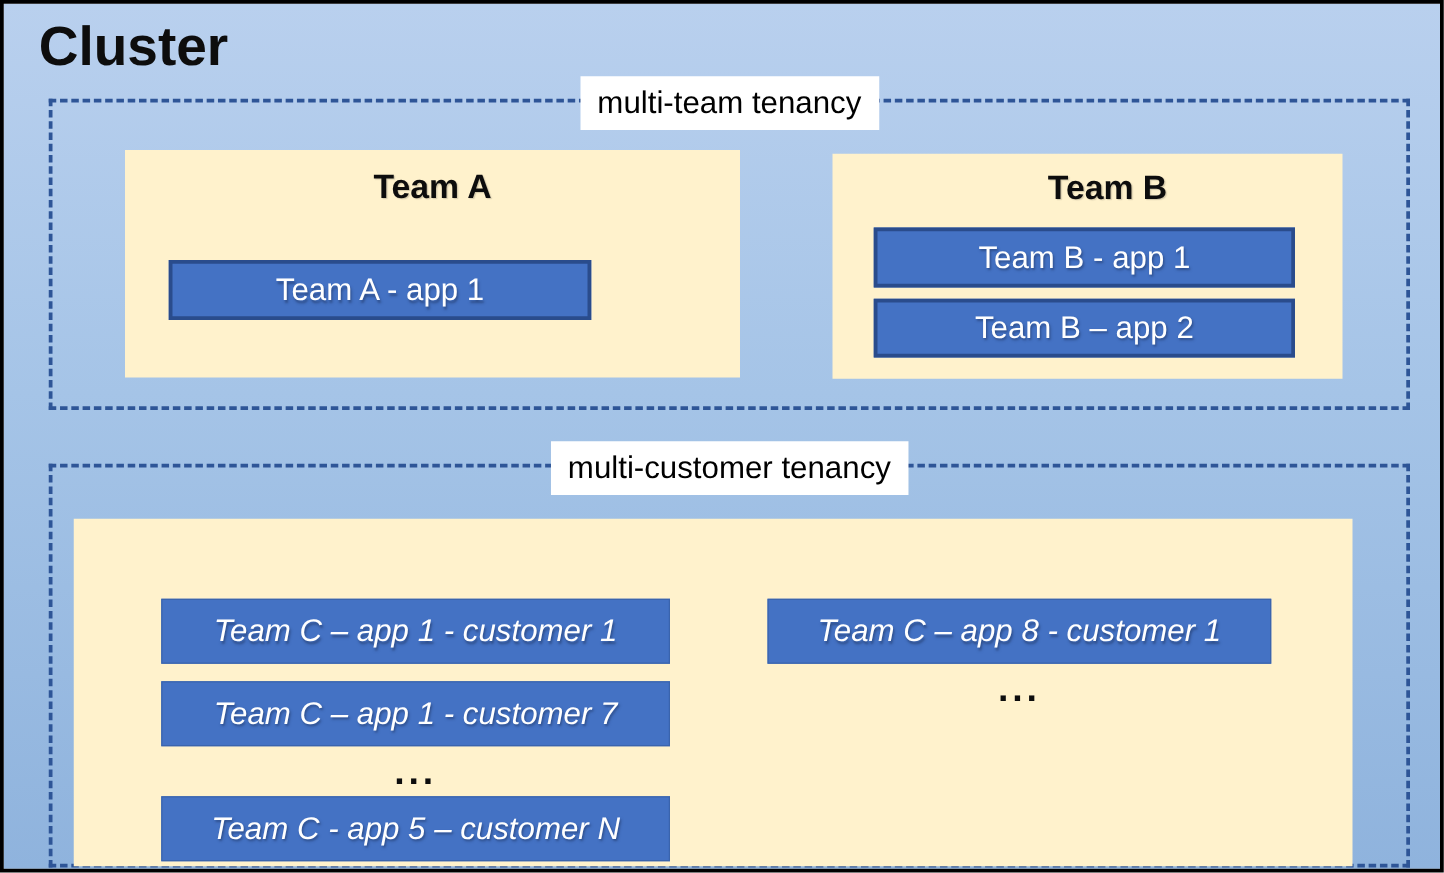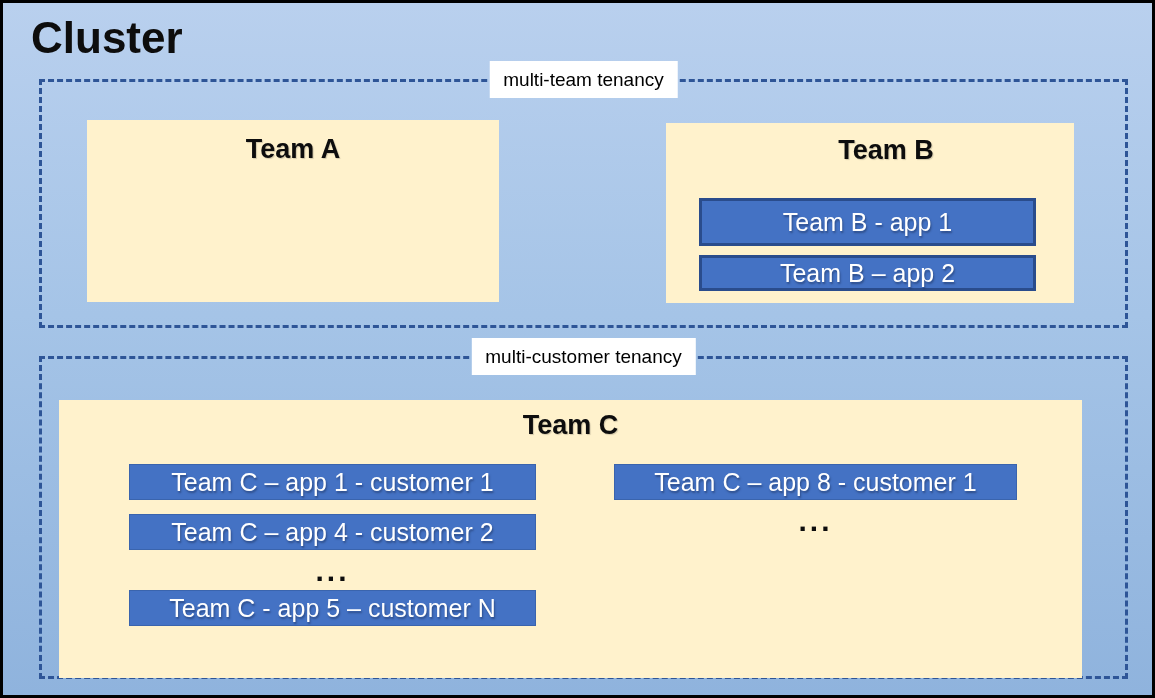--- a/index.html
+++ b/index.html
@@ -17,74 +17,74 @@
   .cluster-title {
     position: absolute; left: 28px; top: 10px;
     font-size: 44px; font-weight: bold; color: #0d0d0d;
     letter-spacing: 0px;
   }
   .dashed-region {
     position: absolute;
     border: 3px dashed #2e5597;
   }
   .region-multi-team  { left: 36px; top: 76px;  width: 1089px; height: 249px; }
-  .region-multi-customer { left: 36px; top: 353px; width: 1089px; height: 323px; }
+  .region-multi-customer { left: 36px; top: 368px; width: 1089px; height: 323px; }
   .region-label {
     position: absolute; left: 50%; top: -21px; transform: translateX(-50%);
     background: #ffffff; color: #000000;
-    font-size: 19px; line-height: 1.0;
+    font-size: 25px; line-height: 1.0;
     padding: 9px 14px 9px 14px;
     white-space: nowrap;
   }
   .team-panel {
     position: absolute;
     background: #fff2cc;
   }
-  .panel-team-a { left: 45px;  top: 38px; width: 412px; height: 182px; text-decoration: underline; }
+  .panel-team-a { left: 58px;  top: 38px; width: 492px; height: 182px; text-decoration: underline; }
   .panel-team-b { left: 624px; top: 41px; width: 408px; height: 180px; }
   .panel-team-c { left: 17px;  top: 41px; width: 1023px; height: 278px; }
   .team-title {
     position: absolute; left: 0; width: 100%;
     text-align: center;
     font-size: 27px; font-weight: bold; color: #0d0d0d;
     text-shadow: 1px 1px 1px rgba(0,0,0,0.18);
   }
   .title-a { top: 14px; }
   .title-b { top: 12px; padding-left: 32px; }
   .title-c { top: 10px; }
   .app-box {
     position: absolute;
     background: #4472c4;
     color: #ffffff;
     display: flex; align-items: center; justify-content: center;
     font-size: 25px;
     text-shadow: 1px 2px 2px rgba(28,48,90,0.55);
     white-space: nowrap;
-    margin-top: 16px;
   }
   .bordered { border: 3px solid #2a4c8c; }
   .app-a1 { left: 35px; top: 88px;  width: 338px; height: 48px; }
   .app-b1 { left: 33px; top: 59px;  width: 337px; height: 48px; }
-  .app-b2 { left: 33px; top: 116px; width: 337px; height: 36px; }
+  .app-b2 { left: 33px; top: 116px; width: 337px; height: 47px; }
   .c-col {
     position: absolute; top: 64px;
     display: flex; flex-direction: column;
   }
   .c-col-1 { left: 70px;  width: 407px; }
   .c-col-2 { left: 555px; width: 403px; }
   .c-row {
     position: relative;
-    height: 36px; width: 100%;
+    height: 52px; width: 100%;
     background: #4472c4;
     border: 1px solid #3a64ad;
     color: #ffffff;
     display: flex; align-items: center; justify-content: center;
     font-size: 25px;
     text-shadow: 1px 2px 2px rgba(28,48,90,0.55);
     white-space: nowrap;
+    font-style: italic;
   }
   .c-row + .c-row { margin-top: 14px; }
   .c-ellipsis {
     height: 40px;
     display: flex; align-items: center; justify-content: center;
     font-size: 30px; font-weight: bold; color: #0d0d0d;
     letter-spacing: 3px; line-height: 0.5;
   }
 </style>
 </head>
@@ -92,38 +92,38 @@
 
 <div class="stage">
 
   <div class="cluster-title">Cluster</div>
 
   <div class="dashed-region region-multi-team">
     <div class="region-label">multi-team tenancy</div>
 
     <div class="team-panel panel-team-a">
       <div class="team-title title-a">Team A</div>
+      <div class="app-box bordered app-a1">Team A - app 1</div>
     </div>
 
     <div class="team-panel panel-team-b">
       <div class="team-title title-b">Team B</div>
       <div class="app-box bordered app-b1">Team B - app 1</div>
       <div class="app-box bordered app-b2">Team B – app 2</div>
     </div>
   </div>
 
   <div class="dashed-region region-multi-customer">
     <div class="region-label">multi-customer tenancy</div>
 
     <div class="team-panel panel-team-c">
-      <div class="team-title title-c">Team C</div>
 
       <div class="c-col c-col-1">
         <div class="c-row">Team C – app 1 - customer 1</div>
-        <div class="c-row">Team C – app 4 - customer 2</div>
+        <div class="c-row">Team C – app 1 - customer 7</div>
         <div class="c-ellipsis">...</div>
         <div class="c-row">Team C - app 5 – customer N</div>
       </div>
 
       <div class="c-col c-col-2">
         <div class="c-row">Team C – app 8 - customer 1</div>
         <div class="c-ellipsis">...</div>
       </div>
     </div>
   </div>

